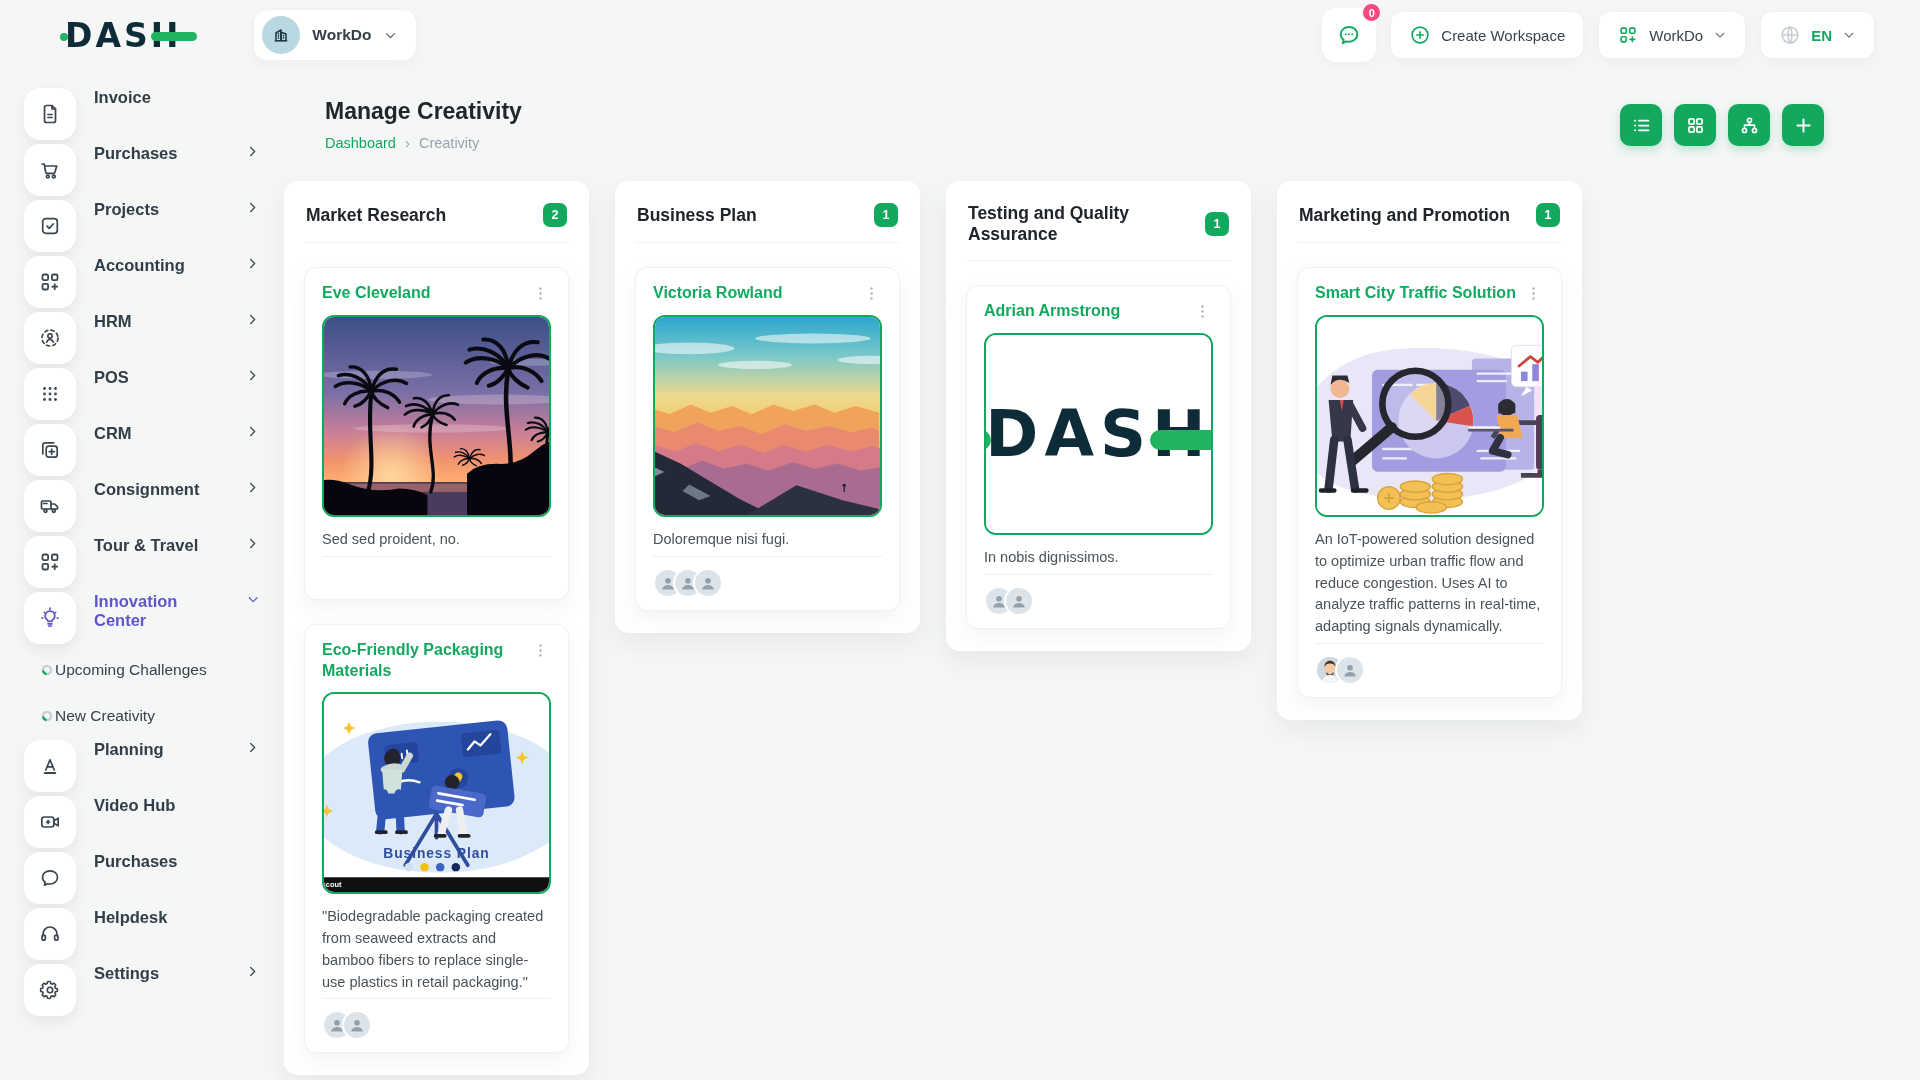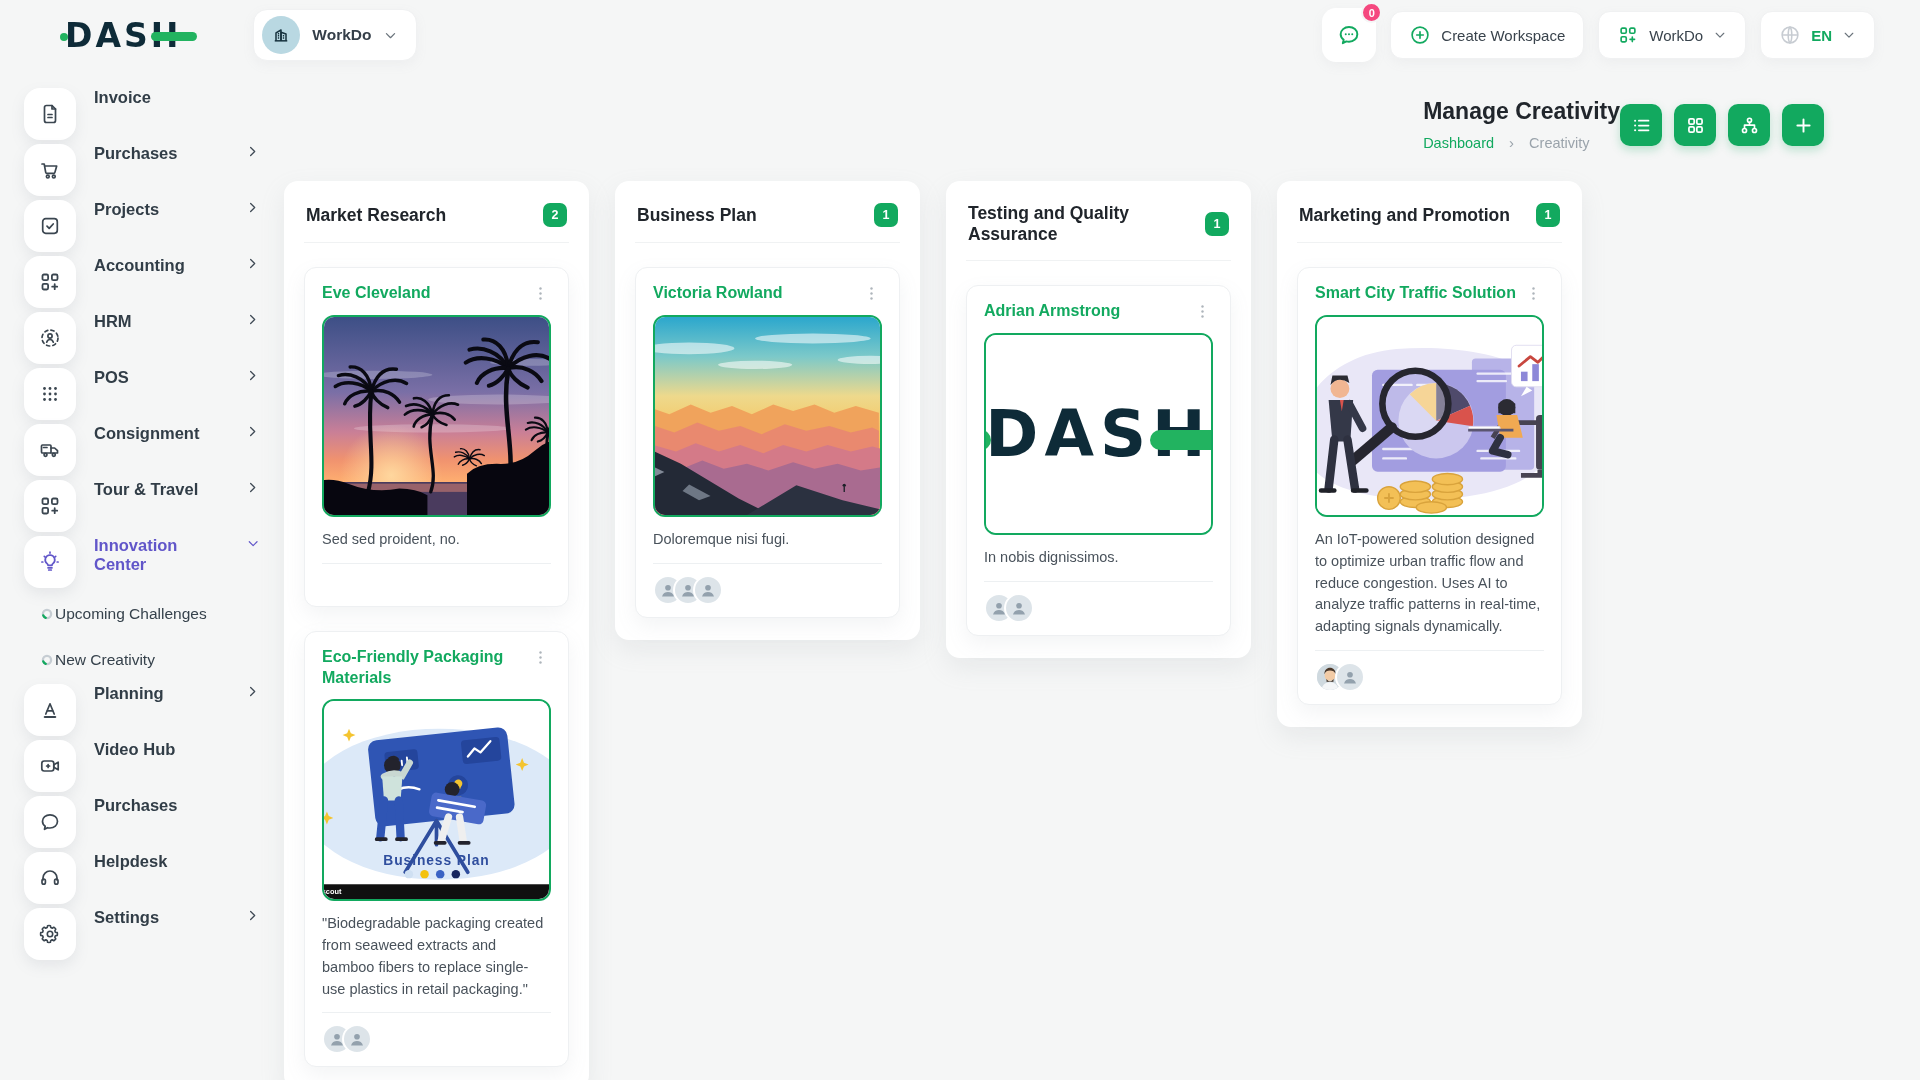--- a/index.html
+++ b/index.html
@@ -50,23 +50,23 @@
     justify-content:center;color:#3b4650;}
   .s-label{font-size:16.5px;font-weight:600;color:#313d47;}
   .s-chev{margin-left:auto;margin-right:6px;color:#3f4a55;}
   .s-row.active .s-label,.s-row.active .s-icon,.s-row.active .s-chev{color:#6156c9;}
   .sub-row{display:flex;align-items:center;gap:1px;height:44px;margin:2px 0 2px 16px;cursor:pointer;}
   .sub-dot{flex:none;}
   .sub-label{font-size:15.5px;font-weight:500;color:#36424c;}
 
   
   .content{flex:1;padding:28px 96px 20px 0;}
-  .page-head{display:flex;justify-content:flex-end;align-items:flex-start;}
+  .page-head{display:flex;justify-content:space-between;align-items:flex-start;margin-left:41px;}
   .page-title{font-size:23px;font-weight:bold;color:#21262c;}
-  .breadcrumb{display:flex;align-items:center;gap:15px;margin-top:9px;font-size:14.5px;}
+  .breadcrumb{display:flex;align-items:center;gap:9px;margin-top:9px;font-size:14.5px;}
   .bc-link{color:#12a95f;cursor:pointer;}
   .bc-sep{color:#9aa3ab;font-size:15px;}
   .bc-cur{color:#9aa3ab;}
   .view-toolbar{display:flex;gap:12px;margin-top:6px;}
   .tb-btn{width:42px;height:42px;border-radius:10px;background:#12a95f;color:#fff;
     display:flex;align-items:center;justify-content:center;box-shadow:0 4px 10px rgba(18,169,95,.25);}
 
   
   .board{display:flex;gap:26px;align-items:flex-start;margin-top:30px;}
   .column{width:305px;flex:none;background:#fff;border-radius:14px;padding:18px 20px 22px;
@@ -77,21 +77,21 @@
   .col-badge{min-width:24px;height:24px;padding:0 6px;border-radius:7px;background:#12a95f;
     color:#fff;font-size:12.5px;font-weight:bold;display:flex;align-items:center;justify-content:center;}
   .card{margin-top:24px;background:#fff;border:1px solid #eef0f2;border-radius:12px;
     padding:15px 17px 12px;box-shadow:0 8px 20px rgba(140,150,160,.10);}
   .card-head{display:flex;align-items:flex-start;justify-content:space-between;}
   .card-title{font-size:16px;font-weight:600;color:#12a95f;line-height:1.3;cursor:pointer;}
   .dots-btn{color:#aeb5bb;padding:2px;}
   .card-img{margin:11px 0 12px;border:2px solid #12a95f;border-radius:12px;overflow:hidden;
     height:202px;background:#fff;}
   .card-img svg,.card-img .img-fill{width:100%;height:100%;}
-  .card-desc{font-size:14.5px;color:#49525b;line-height:1.5;padding-bottom:12px;
+  .card-desc{font-size:14.5px;color:#49525b;line-height:1.5;padding-bottom:5px;
     border-bottom:1px solid #edf0f2;}
   .card-foot{padding-top:11px;display:flex;min-height:30px;}
   .avatar{width:30px;height:30px;border-radius:50%;background:#dde4e9;border:2px solid #fff;
     display:flex;align-items:center;justify-content:center;overflow:hidden;cursor:pointer;}
   .avatar + .avatar{margin-left:-10px;}
   .avatar svg{width:20px;height:20px;}
   .avatar.photo svg{width:30px;height:30px;}
   .img-fill{display:flex;align-items:center;justify-content:center;background:#fff;}
 </style>
 </head>
@@ -285,20 +285,33 @@
             <circle cx="12" cy="17.5" r="1.4"></circle>
             <circle cx="17.5" cy="17.5" r="1.4"></circle>
           </svg>
         </span>
       <span class="s-label">POS</span>
       <svg class="s-chev" width="15" height="15" viewBox="0 0 24 24">
           <use href="#i-chev-r"></use>
         </svg>
     </div>
 
+    <div class="s-row">
+      <span class="s-icon">
+          <svg width="24" height="24" viewBox="0 0 24 24" fill="none" stroke="currentColor" stroke-width="1.7" stroke-linecap="round" stroke-linejoin="round">
+            <rect x="8.2" y="8.2" width="11" height="11" rx="2.5"></rect>
+            <path d="M15.8 4.8H7a2.2 2.2 0 0 0-2.2 2.2v8.8"></path>
+            <path d="M13.7 11.2v5M11.2 13.7h5"></path>
+          </svg>
+        </span>
+      <span class="s-label">CRM</span>
+      <svg class="s-chev" width="15" height="15" viewBox="0 0 24 24">
+          <use href="#i-chev-r"></use>
+        </svg>
+    </div>
 
     <div class="s-row">
       <span class="s-icon">
           <svg width="24" height="24" viewBox="0 0 24 24" fill="none" stroke="currentColor" stroke-width="1.7" stroke-linecap="round" stroke-linejoin="round">
             <rect x="3.5" y="7" width="9.5" height="8" rx="1"></rect>
             <path d="M13 10h3.6l2.9 2.7V15H13"></path>
             <circle cx="7.5" cy="16.8" r="1.5"></circle>
             <circle cx="15.8" cy="16.8" r="1.5"></circle>
             <path d="M5.5 9.5h3.5"></path>
           </svg>

